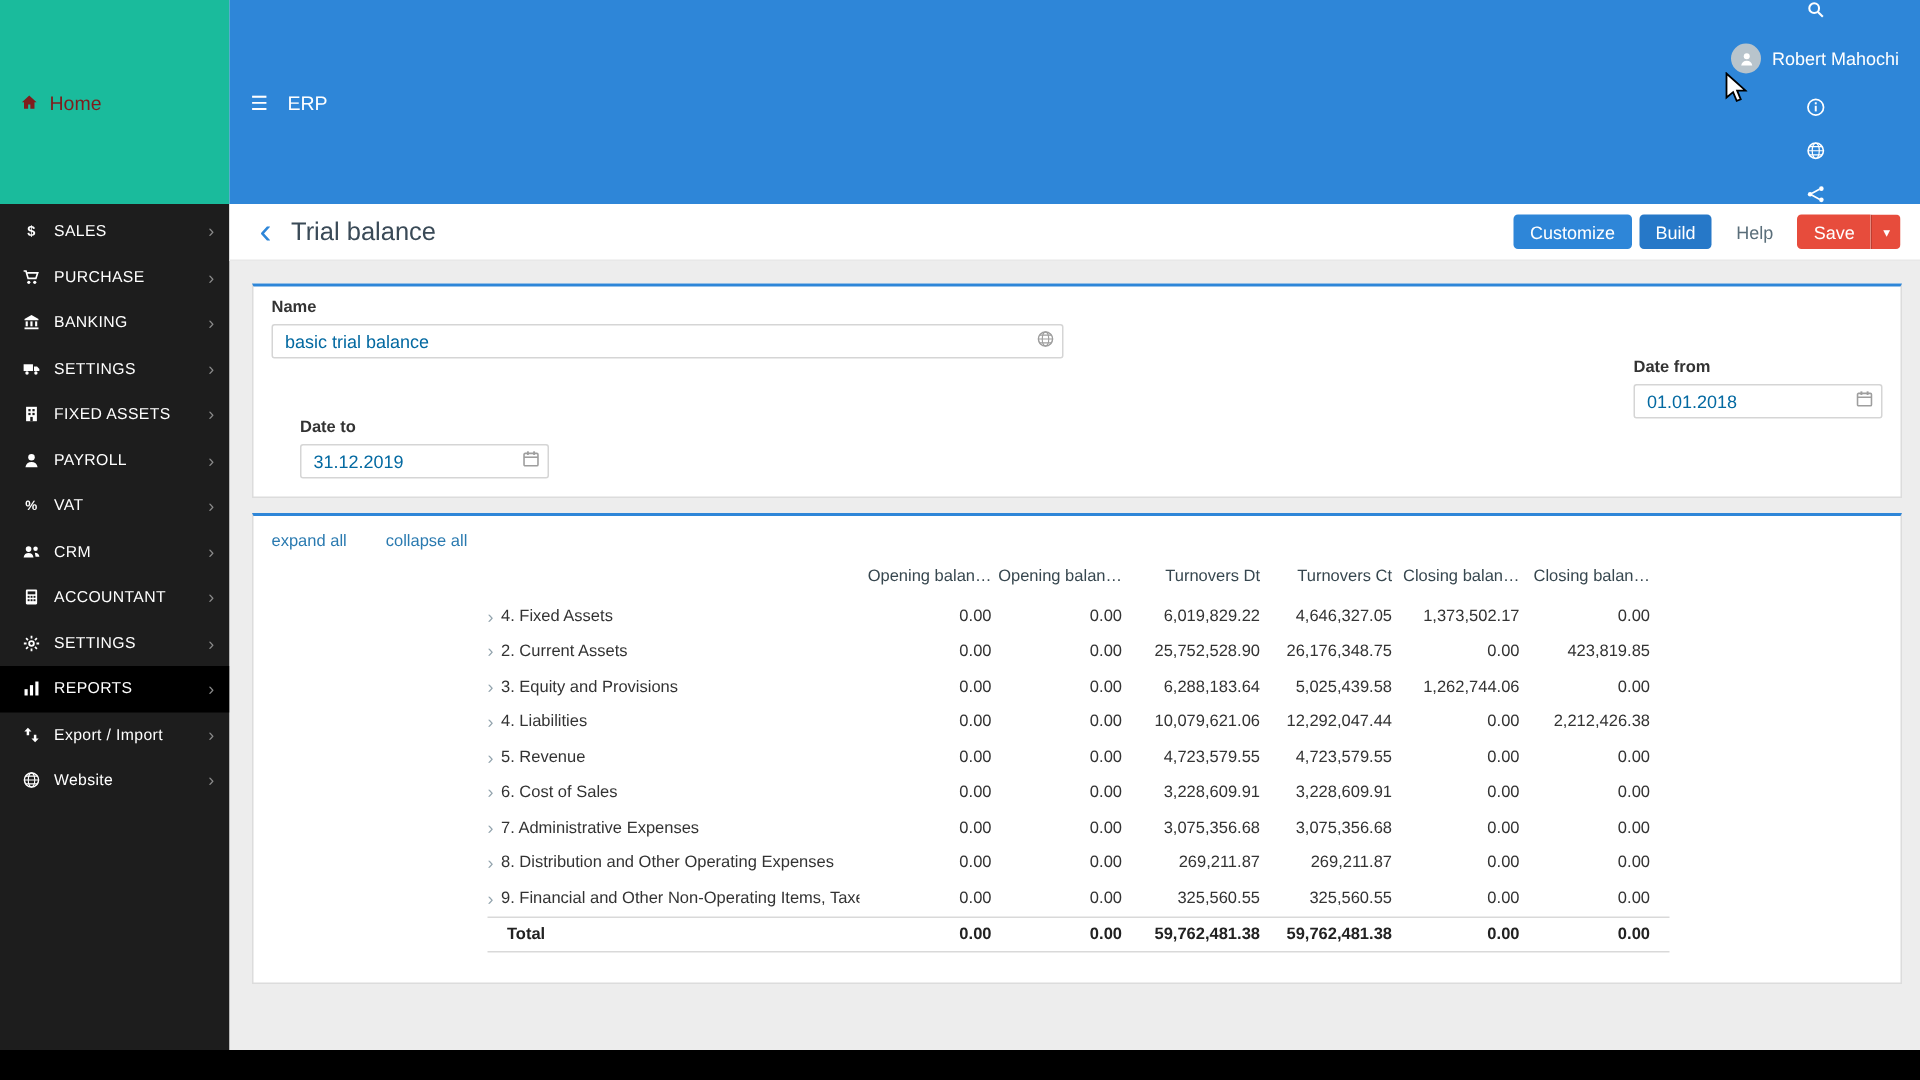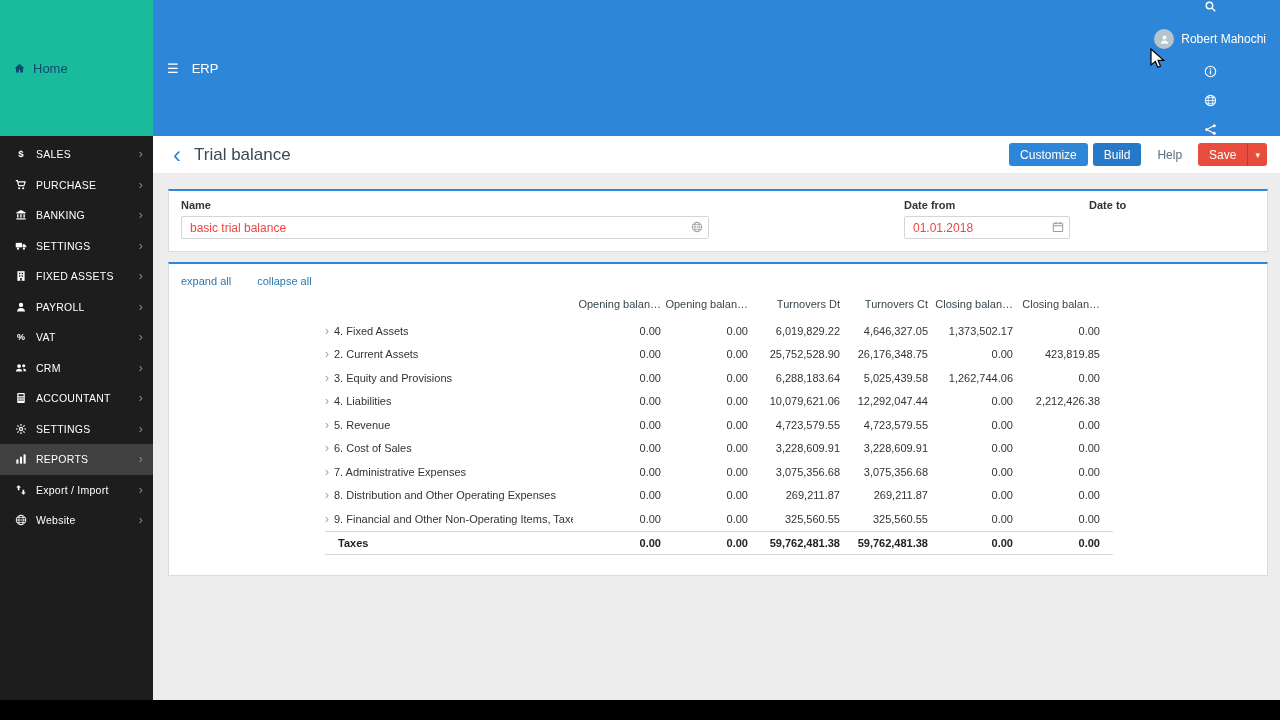--- a/index.html
+++ b/index.html
@@ -2,36 +2,36 @@
 <html><head>
 <meta charset="utf-8">
 <style>
   * { margin:0; padding:0; box-sizing:border-box; }
   html,body { width:1280px; height:720px; overflow:hidden;
     font-family:"Liberation Sans", sans-serif; background:#000; }
   .app { width:1280px; height:720px; display:flex; flex-direction:column; position:relative; background:#ededed; }
 
   
   .topbar { flex:0 0 31px; display:flex; }
-  .brand { width:153px; flex:0 0 153px; background:#1abb9c; color:#0c4a6e; display:flex; align-items:center; gap:7px; padding-left:13px; font-size:13px; cursor:pointer; }
+  .brand { width:153px; flex:0 0 153px; background:#1abb9c; color:#7f1d1d; display:flex; align-items:center; gap:7px; padding-left:13px; font-size:13px; cursor:pointer; }
   .appbar { flex:1; background:#2e86d8; color:#fff; display:flex; align-items:center; padding:0 14px; font-size:13px; }
   .menu-glyph { margin-right:13px; font-size:13px; cursor:pointer; }
   .tb-right { margin-left:auto; display:flex; align-items:center; gap:16px; font-size:12px;flex-direction:column; }
   .icn { display:inline-flex; align-items:center; justify-content:center; color:inherit; }
   .icn svg { width:13px; height:13px; display:block; }
   .tb-right .icn { cursor:pointer; }
   .user { display:flex; align-items:center; gap:7px; cursor:pointer; }
   .avatar { width:20px; height:20px; border-radius:50%; background:#b8c4cc; display:inline-flex; align-items:center; justify-content:center; color:#fff; }
   .avatar svg { width:11px; height:11px; }
 
   
   .content { flex:1; display:flex; min-height:0; }
   .sidebar { width:153px; flex:0 0 153px; background:#1d1d1d; padding-top:3px; }
   .sb-item { height:30.5px; display:flex; align-items:center; padding:0 10px 0 13px; color:#fff; font-size:10.5px; letter-spacing:.25px; cursor:pointer; }
-  .sb-item.active { background:#404040; }
+  .sb-item.active { background:#000000; }
   .sb-item .icn { width:15px; margin-right:8px; }
   .sb-item .icn svg { width:12px; height:12px; }
   .sb-label { flex:1; white-space:nowrap; overflow:hidden; }
   .sb-chev { color:#8a8a8a; font-size:12px; line-height:1; }
 
   .main { flex:1; min-width:0; display:flex; flex-direction:column; background:#ededed; }
 
   
   .page-header { height:38px; flex:0 0 38px; background:#fff; display:flex; align-items:center; padding:0 13px 0 20px; border-bottom:1px solid #e8e8e8; }
   .back { color:#2e86d8; font-size:24px; line-height:30px; margin-right:13px; cursor:pointer; }
@@ -40,24 +40,24 @@
   .btn { border:none; border-radius:3px; font-size:12px; height:23px; padding:0 11px; cursor:pointer; font-family:inherit; }
   .btn.blue { background:#2e86d8; color:#fff; }
   .btn.blue.hover { background:#2678c8; }
   .btn.plain { background:transparent; color:#5a6e7a; }
   .save-group { display:flex; }
   .btn.red { background:#e74c3c; color:#fff; border-radius:3px 0 0 3px; }
   .btn.red.caret { border-radius:0 3px 3px 0; border-left:1px solid rgba(0,0,0,.18); padding:0 7px; font-size:9px; }
 
   
   .panel { background:#fff; border:1px solid #dcdcdc; border-top:2px solid #2e86d8; margin:0 12px 0 15px; }
-  .form-panel { margin-top:15px; display:flex; padding:8px 12px 12px; }
+  .form-panel { margin-top:15px; display:flex; padding:8px 12px 12px;flex-direction:column; }
   .field label { display:block; font-size:11px; font-weight:bold; color:#333; margin-bottom:5px; }
   .input-wrap { position:relative; }
-  input { width:100%; height:23px; border:1px solid #d5d5d5; border-radius:2px; padding:0 24px 0 8px; font-size:12px; color:#ef4444; font-family:inherit; background:#fff; }
+  input { width:100%; height:23px; border:1px solid #d5d5d5; border-radius:2px; padding:0 24px 0 8px; font-size:12px; color:#0369a1; font-family:inherit; background:#fff; }
   .name-field { width:528px; }
   .date-field { width:166px; }
   .date-field.from { margin-left:auto; }
   .date-field.to { margin-left:19px; }
   .in-icn { position:absolute; right:6px; top:50%; transform:translateY(-50%); color:#9e9e9e; cursor:pointer; }
   .in-icn svg { width:12px; height:12px; }
 
   .report-panel { margin-top:10px; padding:9px 0 20px; }
   .links { padding:2px 0 4px 12px; display:flex; gap:26px; }
   .links a { color:#2a7ab0; font-size:11px; cursor:pointer; text-decoration:none; }
@@ -326,20 +326,29 @@
             <span class="in-icn"><svg viewBox="0 0 16 16" fill="currentColor" aria-hidden="true">
                   <rect x="1.8" y="3" width="12.4" height="11" rx="1" fill="none" stroke="currentColor" stroke-width="1.4"></rect>
                   <path d="M1.8 6.4h12.4" stroke="currentColor" stroke-width="1.4"></path>
                   <rect x="4.4" y="1.2" width="1.7" height="3.2"></rect>
                   <rect x="9.9" y="1.2" width="1.7" height="3.2"></rect>
                 </svg></span>
           </div>
         </div>
         <div class="field date-field to">
           <label>Date to</label>
+          <div class="input-wrap">
+            <input value="31.12.2019" style="">
+            <span class="in-icn"><svg viewBox="0 0 16 16" fill="currentColor" aria-hidden="true">
+                  <rect x="1.8" y="3" width="12.4" height="11" rx="1" fill="none" stroke="currentColor" stroke-width="1.4"></rect>
+                  <path d="M1.8 6.4h12.4" stroke="currentColor" stroke-width="1.4"></path>
+                  <rect x="4.4" y="1.2" width="1.7" height="3.2"></rect>
+                  <rect x="9.9" y="1.2" width="1.7" height="3.2"></rect>
+                </svg></span>
+          </div>
         </div>
       </section>
 
       <section class="panel report-panel">
         <div class="links">
           <a>expand all</a>
           <a>collapse all</a>
         </div>
         <div class="rtable">
           <div class="rrow head">
@@ -455,21 +464,21 @@
                 </div>
                 <div class="c num">0.00</div>
                 <div class="c num">0.00</div>
                 <div class="c num">325,560.55</div>
                 <div class="c num">325,560.55</div>
                 <div class="c num">0.00</div>
                 <div class="c num">0.00</div>
               </div>
             </div>
           <div class="rrow total">
-              <div class="c label">Taxes</div>
+              <div class="c label">Total</div>
               <div class="c num">0.00</div>
               <div class="c num">0.00</div>
               <div class="c num">59,762,481.38</div>
               <div class="c num">59,762,481.38</div>
               <div class="c num">0.00</div>
               <div class="c num">0.00</div>
             </div>
         </div>
       </section>
     </main>

